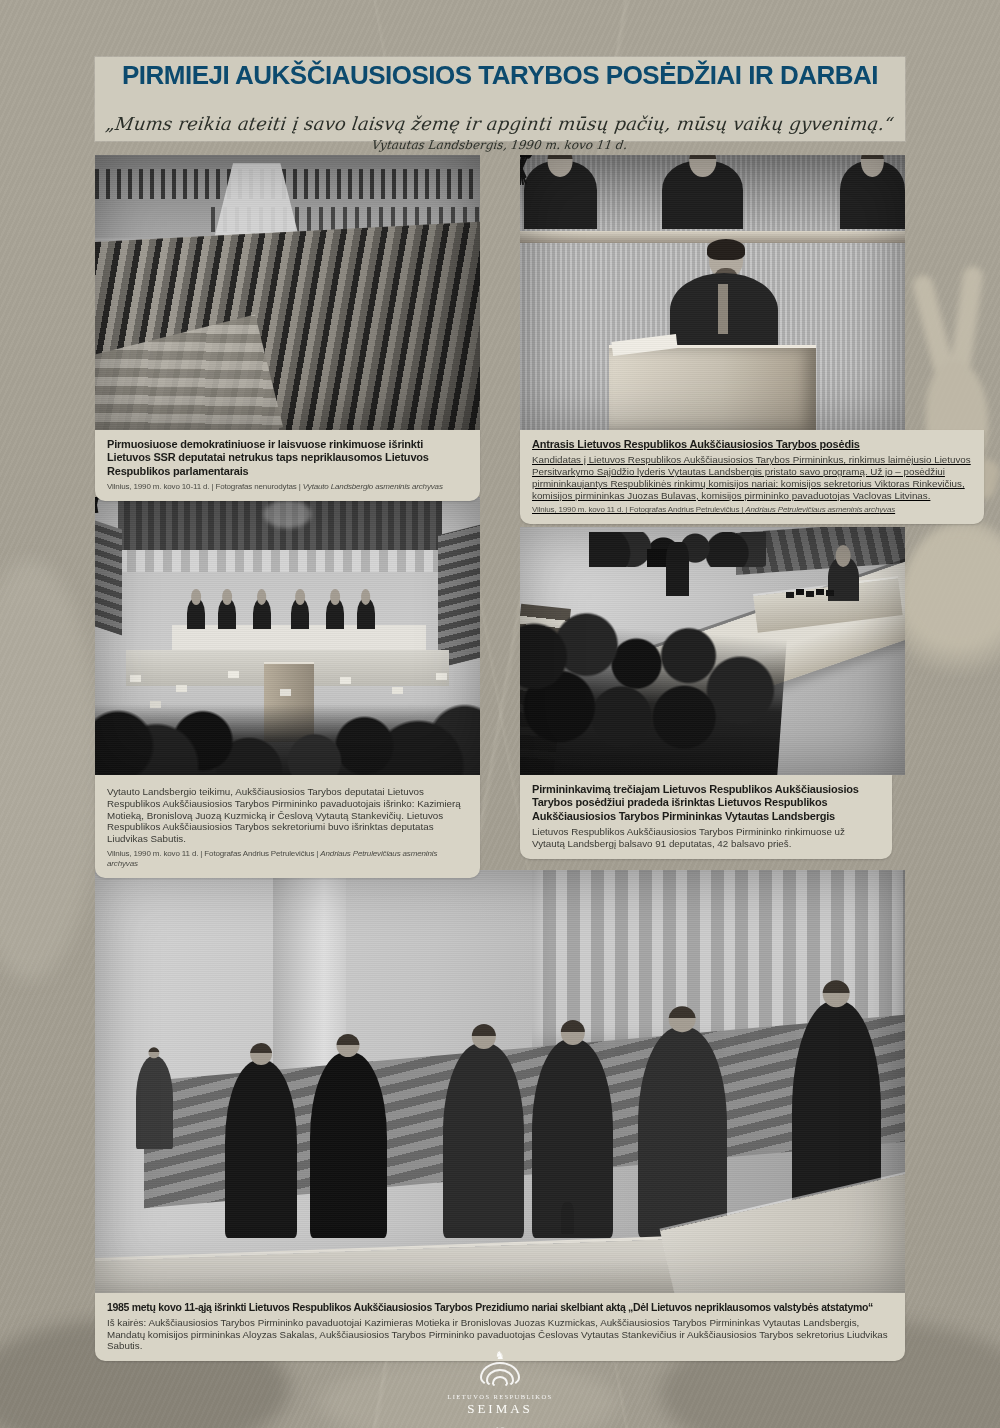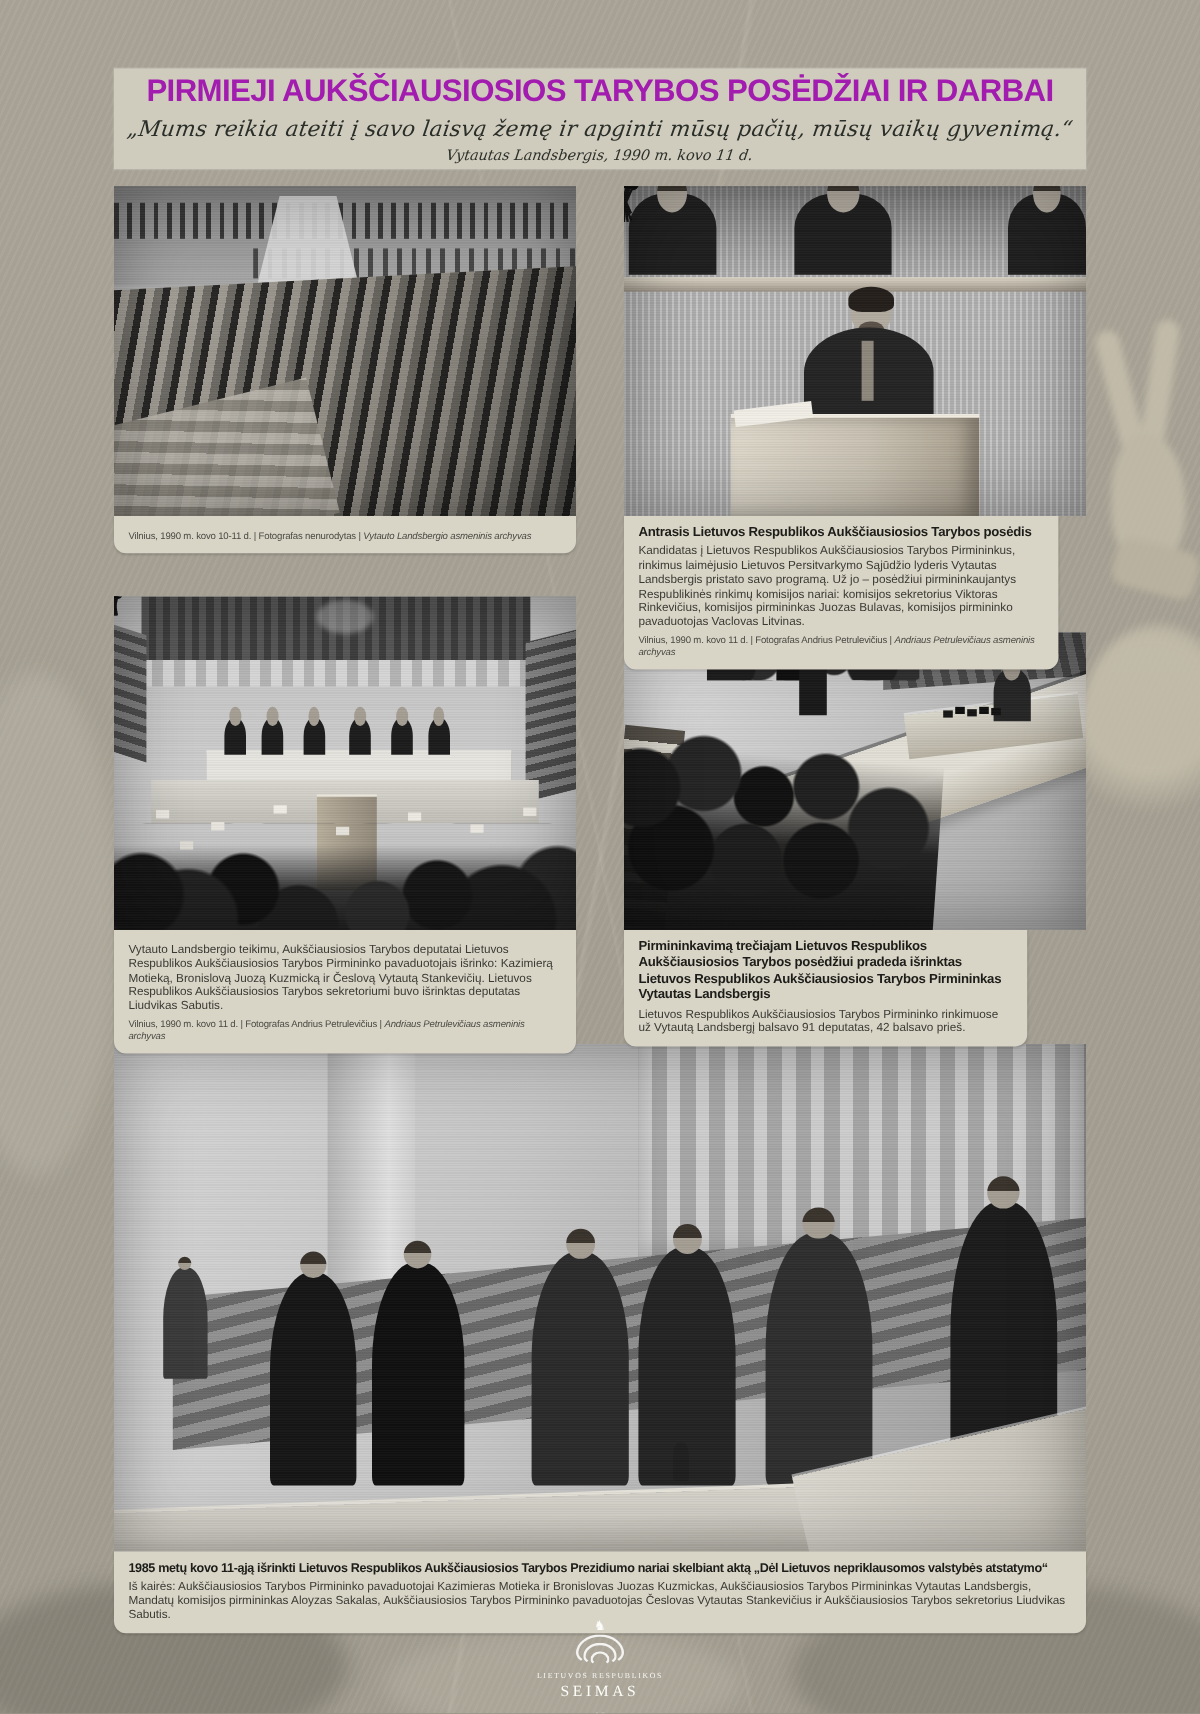--- a/index.html
+++ b/index.html
@@ -27,22 +27,22 @@
   .bg-blob{position:absolute;border-radius:50%;filter:blur(9px);}
   .bg-blob.b1{left:-40px;top:560px;width:140px;height:420px;background:rgba(215,210,194,.22);}
   .bg-blob.b2{left:-30px;bottom:-30px;width:320px;height:140px;background:rgba(60,56,48,.25);}
   .bg-blob.b3{right:-40px;bottom:-40px;width:380px;height:150px;background:rgba(70,66,56,.22);}
   .bg-blob.b4{left:320px;bottom:-20px;width:300px;height:90px;background:rgba(220,214,198,.18);}
 
   
   .header-panel{position:absolute;left:95px;top:57px;width:810px;height:84px;
     background:#cfcbbd;box-shadow:0 0 0 1px rgba(255,255,255,.12);
     display:flex;flex-direction:column;align-items:center;justify-content:center;}
-  .poster-title{font-size:26px;font-weight:bold;letter-spacing:-.5px;color:#a21caf;
-    margin:0;line-height:1.05;white-space:nowrap;}
+  .poster-title{font-size:26px;font-weight:bold;letter-spacing:-.5px;color:#0c4a6e;
+    margin:16px;line-height:1.05;white-space:nowrap;}
   .poster-quote{font-family:"DejaVu Serif",serif;font-style:italic;font-size:18px;color:#2b2f29;
     margin:7px 0 0 0;transform:skewX(-8deg);letter-spacing:.2px;}
   .quote-attribution{font-family:"DejaVu Serif",serif;font-style:italic;font-size:12px;color:#2b2f29;
     margin:4px 0 0 0;transform:skewX(-8deg);}
 
   
   .photo{position:absolute;overflow:hidden;background:#9a9a9a;
     box-shadow:inset 0 0 0 1px rgba(240,238,230,.18);}
   .photo *{position:absolute;}
   .grain{inset:0;background:repeating-linear-gradient(0deg,rgba(255,255,255,.025) 0 1px,rgba(0,0,0,.035) 1px 2px);}
@@ -201,23 +201,23 @@
 
   
   .caption{position:absolute;background:#d8d4c6;border-radius:0 0 10px 10px;
     padding:8px 12px 9px;box-sizing:border-box;box-shadow:0 1px 2px rgba(0,0,0,.15);}
   .caption-title{font-size:11px;font-weight:bold;letter-spacing:-.2px;color:#1c1c19;line-height:1.22;margin:0;}
   .caption-body{font-size:9.8px;color:#3a3a35;line-height:1.2;margin:3px 0 0 0;}
   .caption-body:empty{display:none;margin:0;}
   .caption-credit{font-size:8px;letter-spacing:-.15px;color:#4a4a44;line-height:1.25;margin:4px 0 0 0;}
   .credit-italic{font-style:italic;}
   .cap1{left:95px;top:430px;width:385px;}
-  .cap2{left:520px;top:430px;width:362px;}
+  .cap2{left:520px;top:430px;width:464px;text-decoration:underline;}
   .cap3{left:95px;top:775px;width:385px;}
-  .cap4{left:520px;top:775px;width:336px;}
+  .cap4{left:520px;top:775px;width:372px;}
   .cap5{left:95px;top:1293px;width:810px;}
   .cap5 .caption-title{font-size:10.5px;letter-spacing:-.3px;}
 
   
   .footer{position:absolute;left:0;right:0;top:1358px;display:flex;flex-direction:column;align-items:center;}
   .emblem{position:relative;width:46px;height:30px;}
   .knight-icon{position:absolute;left:50%;top:-8px;transform:translateX(-50%);
     color:rgba(255,255,255,.92);font-size:11px;line-height:1;}
   .arc{position:absolute;left:50%;bottom:0;transform:translateX(-50%);
     border:2px solid rgba(255,255,255,.88);border-bottom-color:transparent;
@@ -368,20 +368,21 @@
         <span class="p5-head"></span>
       </div>
     <div class="p5-bottle"></div>
     <div class="p5-desk"></div>
     <div class="p5-cornerdesk"></div>
     <div class="vignette"></div>
     <div class="grain"></div>
   </div>
 
   <div class="caption cap1">
+    <p class="caption-title">Pirmuosiuose demokratiniuose ir laisvuose rinkimuose išrinkti Lietuvos SSR deputatai netrukus taps nepriklausomos Lietuvos Respublikos parlamentarais</p>
 
     <p class="caption-credit"><span>Vilnius, 1990 m. kovo 10-11 d. | Fotografas nenurodytas | </span><span class="credit-italic">Vytauto Landsbergio asmeninis archyvas</span><span></span></p>
   </div>
 
   <div class="caption cap2">
     <p class="caption-title">Antrasis Lietuvos Respublikos Aukščiausiosios Tarybos posėdis</p>
     <p class="caption-body">Kandidatas į Lietuvos Respublikos Aukščiausiosios Tarybos Pirmininkus, rinkimus laimėjusio Lietuvos Persitvarkymo Sąjūdžio lyderis Vytautas Landsbergis pristato savo programą. Už jo – posėdžiui pirmininkaujantys Respublikinės rinkimų komisijos nariai: komisijos sekretorius Viktoras Rinkevičius, komisijos pirmininkas Juozas Bulavas, komisijos pirmininko pavaduotojas Vaclovas Litvinas.</p>
     <p class="caption-credit"><span>Vilnius, 1990 m. kovo 11 d. | Fotografas Andrius Petrulevičius | </span><span class="credit-italic">Andriaus Petrulevičiaus asmeninis archyvas</span><span></span></p>
   </div>
 

